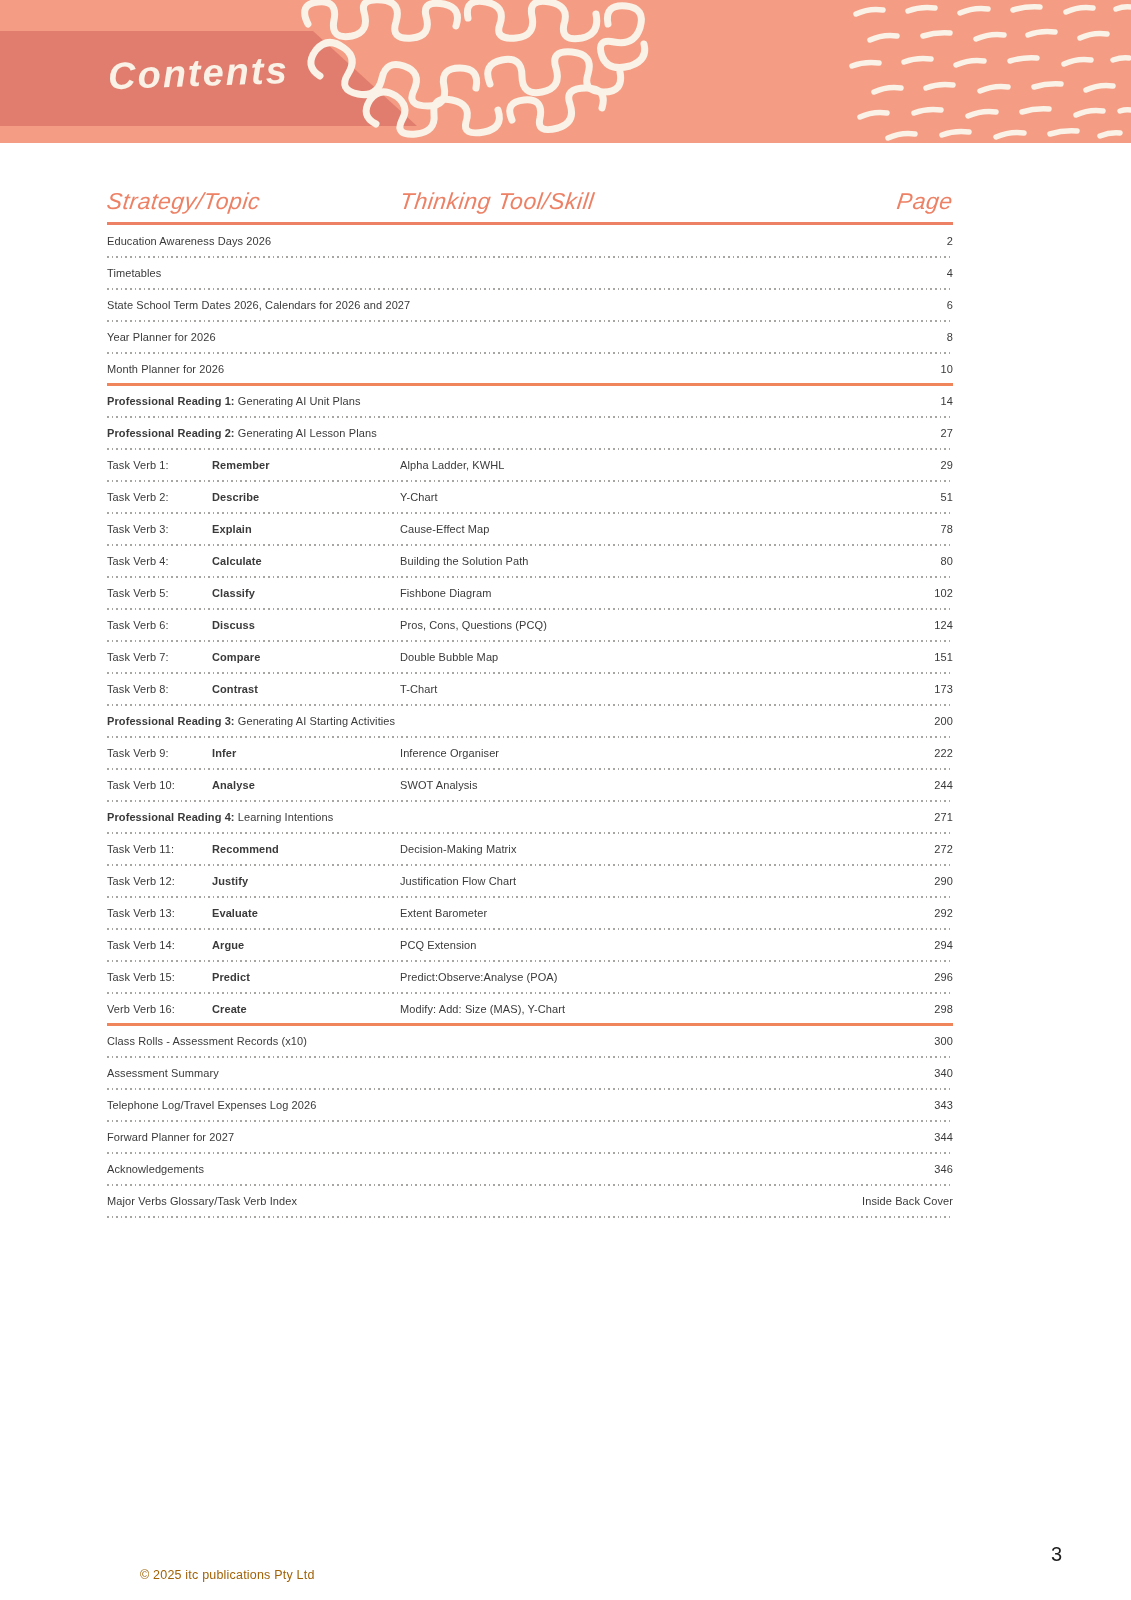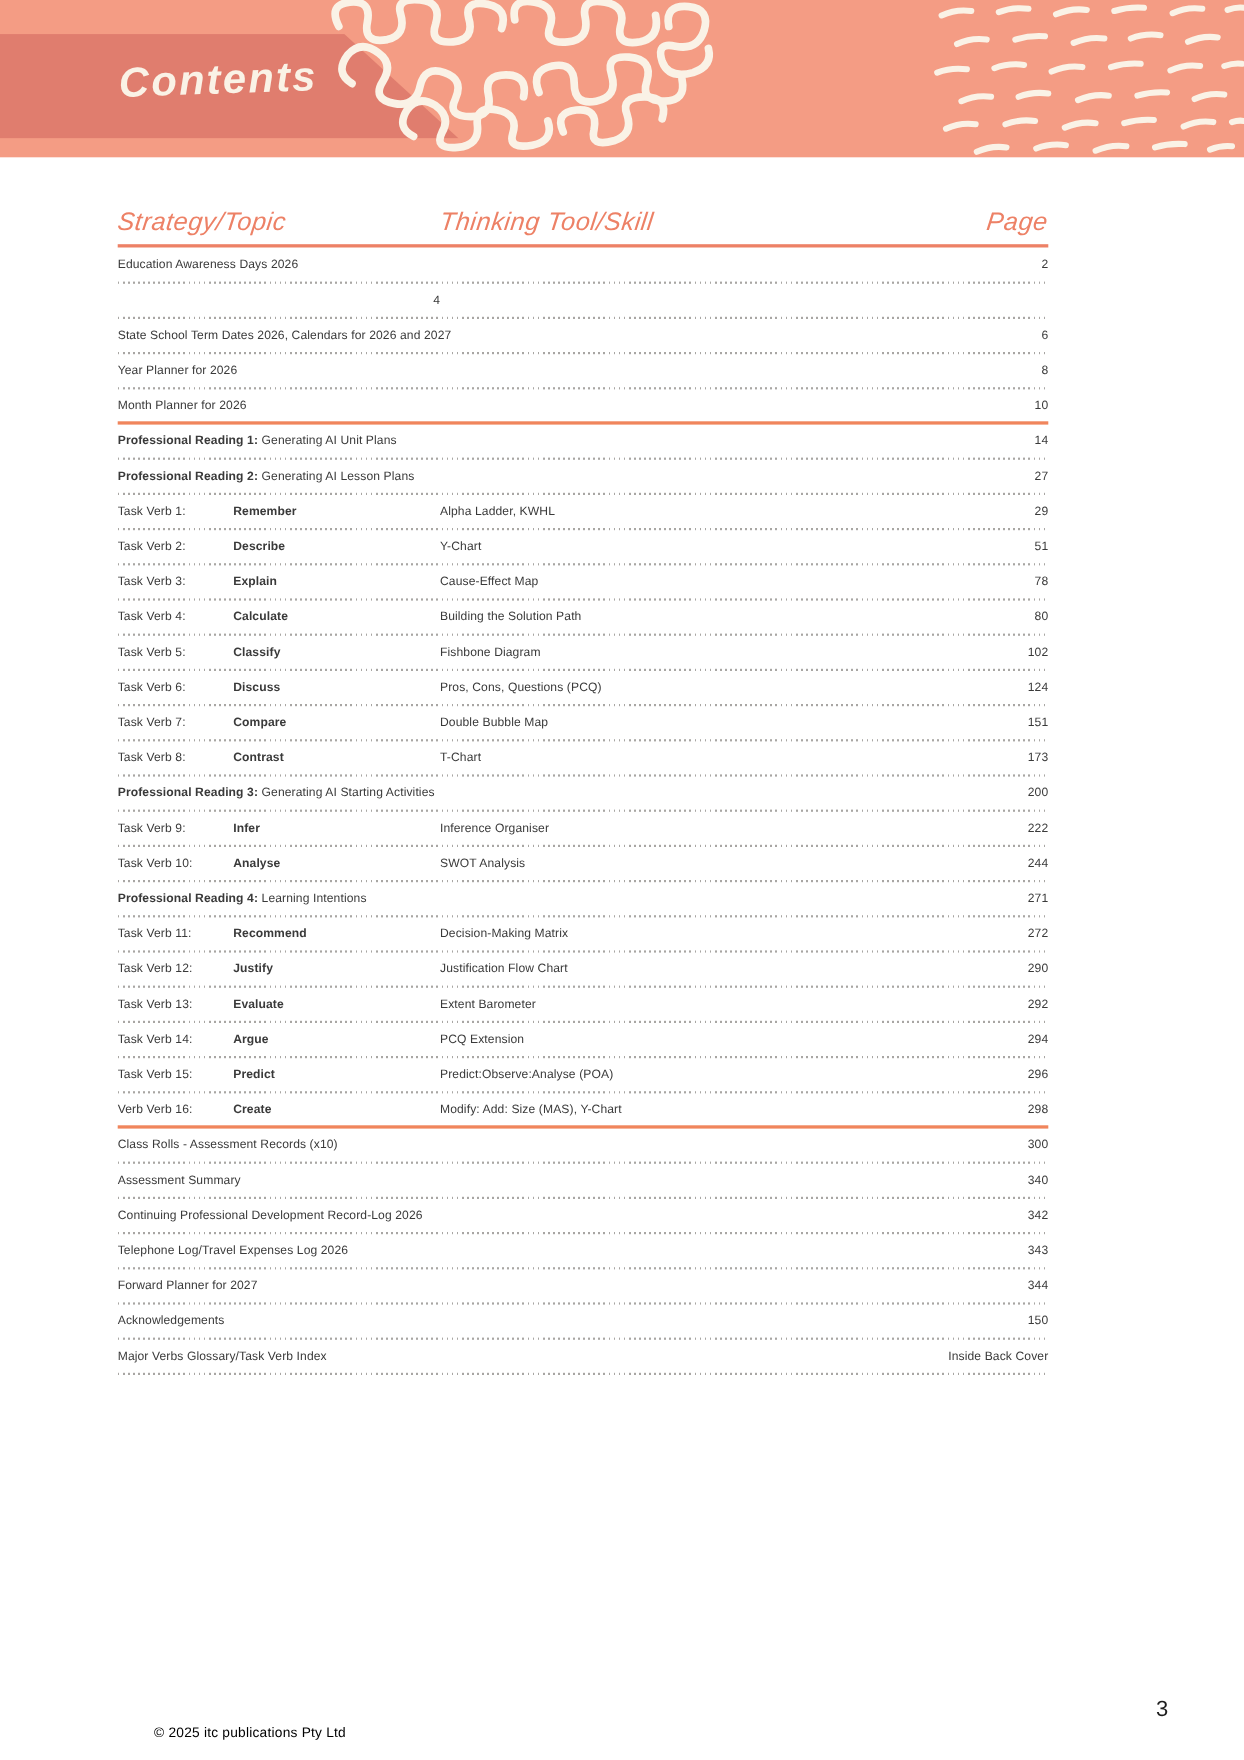--- a/index.html
+++ b/index.html
@@ -43,21 +43,21 @@
   .row.orange::after { height:3px; background:#F0855C; }
   .cell-left  { white-space:nowrap; }
   .cell-left.span2 { grid-column:1 / 3; }
   .cell-tool  { white-space:nowrap; }
   .cell-page  { text-align:right; white-space:nowrap; }
   .tv-label { display:inline-block; width:105px; }
   .tv-verb  { font-weight:bold;text-align:right; }
   .rd-prefix{ font-weight:bold; }
 
   
-  .copyright  { position:absolute; left:140px; top:1568px; font-size:12.5px; color:#000000; letter-spacing:0.2px; }
+  .copyright  { position:absolute; left:140px; top:1568px; font-size:12.5px; color:#a16207; letter-spacing:0.2px; }
   .page-number{ position:absolute; right:69px; top:1543px; font-size:20px; color:#1e1e1e; }
 </style>
 </head>
 <body>
 
 <div class="page">
 
   <div class="banner">
     <div class="banner-band"></div>
 
@@ -120,20 +120,21 @@
       <span>Thinking Tool/Skill</span>
       <span class="col-page">Page</span>
     </div>
     <div class="toc-rule"></div>
     <div>
         <div class="row">
           <div class="cell-left span2">Education Awareness Days 2026</div>
           <div class="cell-page">2</div>
         </div>
         <div class="row">
+          <div class="cell-left span2">Timetables</div>
           <div class="cell-page">4</div>
         </div>
         <div class="row">
           <div class="cell-left span2">State School Term Dates 2026, Calendars for 2026 and 2027</div>
           <div class="cell-page">6</div>
         </div>
         <div class="row">
           <div class="cell-left span2">Year Planner for 2026</div>
           <div class="cell-page">8</div>
         </div>
@@ -239,34 +240,30 @@
         </div>
         <div class="row">
           <div class="cell-left span2">Class Rolls - Assessment Records (x10)</div>
           <div class="cell-page">300</div>
         </div>
         <div class="row">
           <div class="cell-left span2">Assessment Summary</div>
           <div class="cell-page">340</div>
         </div>
         <div class="row">
-          <div class="cell-left span2">Continuing Professional Development Record-Log 2026</div>
-          <div class="cell-page">342</div>
-        </div>
-        <div class="row">
           <div class="cell-left span2">Telephone Log/Travel Expenses Log 2026</div>
           <div class="cell-page">343</div>
         </div>
         <div class="row">
           <div class="cell-left span2">Forward Planner for 2027</div>
           <div class="cell-page">344</div>
         </div>
         <div class="row">
           <div class="cell-left span2">Acknowledgements</div>
-          <div class="cell-page">150</div>
+          <div class="cell-page">346</div>
         </div>
         <div class="row">
           <div class="cell-left span2">Major Verbs Glossary/Task Verb Index</div>
           <div class="cell-page">Inside Back Cover</div>
         </div>
       </div>
   </div>
 
   <div class="copyright">© 2025 itc publications Pty Ltd</div>
   <div class="page-number">3</div>

